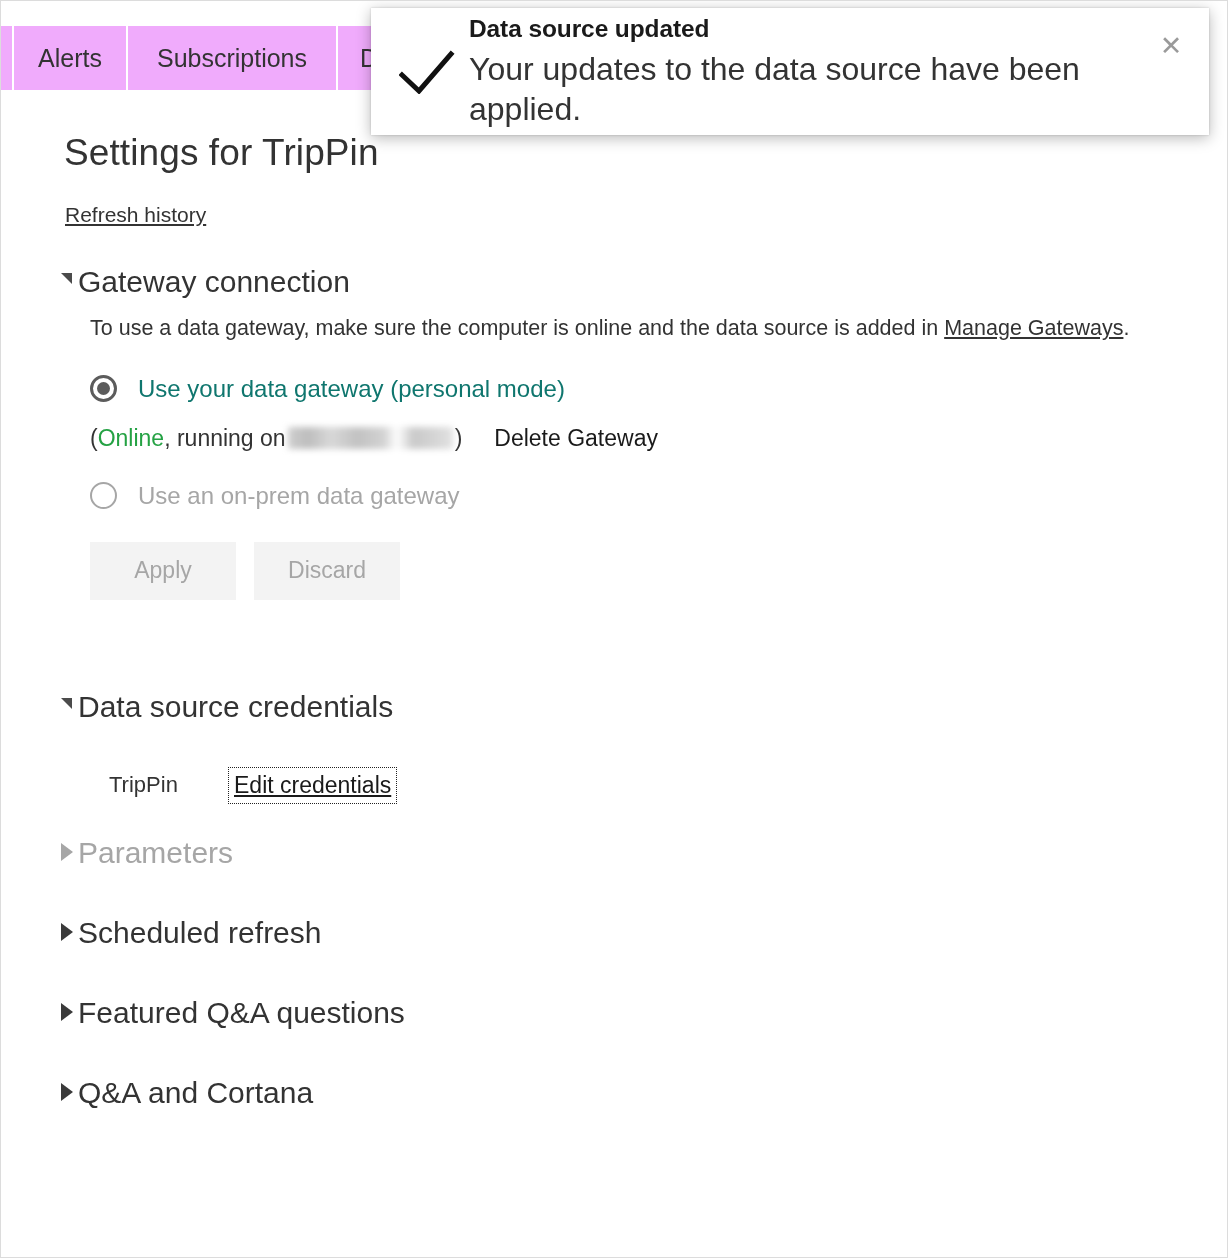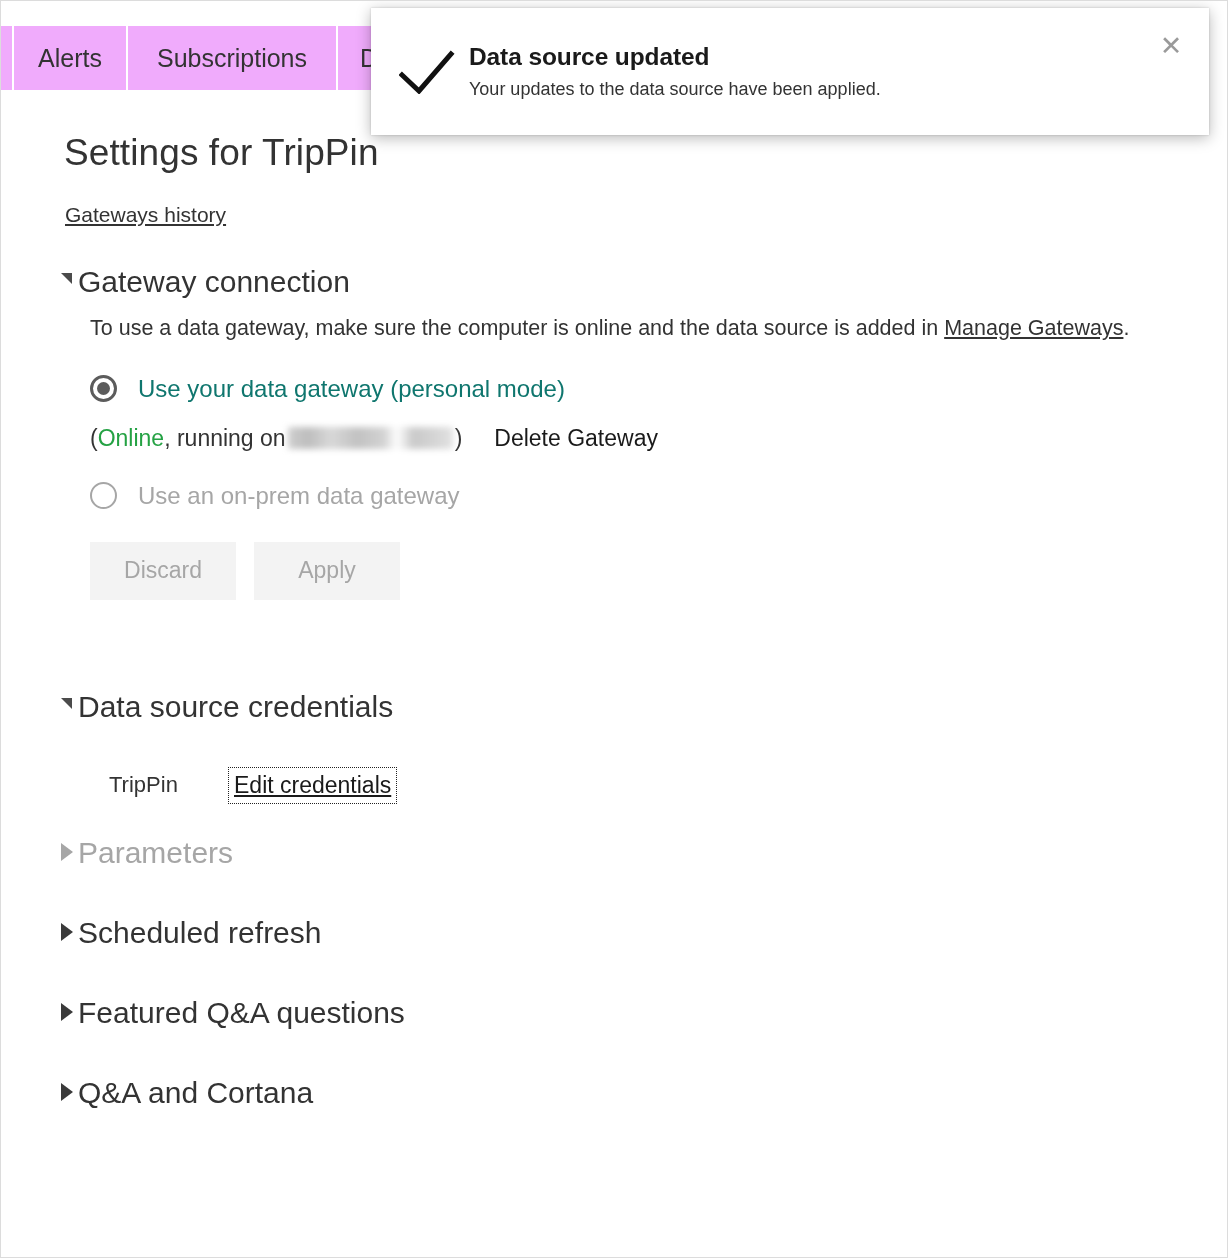--- a/index.html
+++ b/index.html
@@ -222,21 +222,21 @@
   }
   .toast-body { flex: 1 1 auto; padding-right: 20px; }
   .toast-title {
     font-size: 24.5px;
     font-weight: 700;
     color: #1a1a1a;
     letter-spacing: -0.1px;
     line-height: 1.25;
   }
   .toast-msg {
-    font-size: 18px;
+    font-size: 32px;
     font-weight: 400;
     color: #333333;
     margin-top: 5px;
     line-height: 1.25;
   }
   .toast-close {
     position: absolute;
     right: 16px; top: 16px;
     width: 44px; height: 44px;
     display: flex;
@@ -264,21 +264,21 @@
     </div>
   <div class="tab tab-datasets">
       <span>D</span>
     </div>
 </div>
 
 <div class="page">
 
   <h1 class="page-title">Settings for TripPin</h1>
 
-  <a class="refresh-history">Gateways history</a>
+  <a class="refresh-history">Refresh history</a>
 
   
   <div class="section">
     <div class="section-head">
       <span class="tri tri-open"></span>
       <span class="section-title">Gateway connection</span>
     </div>
 
     <p class="gw-desc">
       <span>To use a data gateway, make sure the computer is online and the data source is added in </span><a>Manage Gateways</a><span>.</span>
@@ -297,22 +297,22 @@
         <span>)</span>
       <span class="delete-gateway">Delete Gateway</span>
     </div>
 
     <div class="radio-row">
       <span class="radio off"></span>
       <span class="radio-label dim">Use an on-prem data gateway</span>
     </div>
 
     <div class="btn-row">
+      <button class="btn">Apply</button>
       <button class="btn">Discard</button>
-      <button class="btn">Apply</button>
     </div>
   </div>
 
   
   <div class="section" style="margin-top:90px">
     <div class="section-head">
       <span class="tri tri-open"></span>
       <span class="section-title">Data source credentials</span>
     </div>
     <div class="cred-row">

